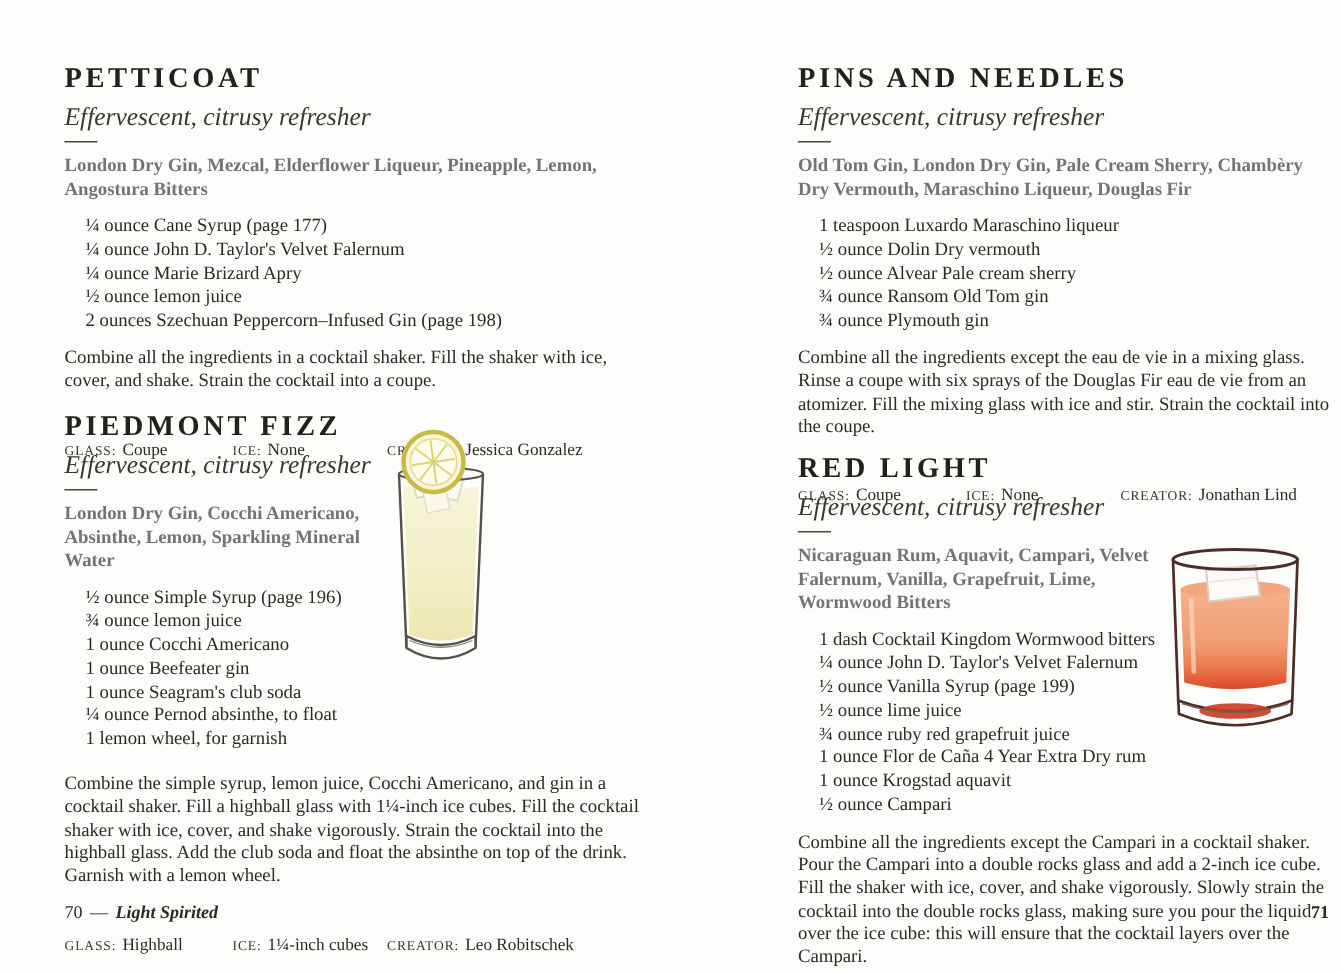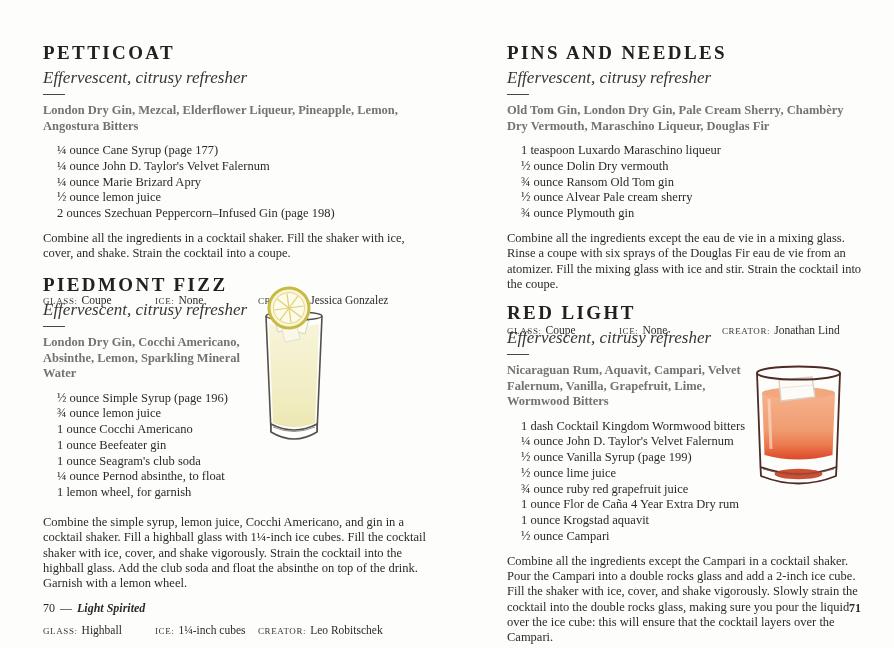--- a/index.html
+++ b/index.html
@@ -7,21 +7,21 @@
     width:894px;height:648px;
     background:#fdfdfc;
     font-family:"Liberation Serif","DejaVu Serif",serif;
     color:#2d2a26;
     position:relative;
     overflow:hidden;
     -webkit-font-smoothing:antialiased;
   }
   .page{position:absolute;top:0;height:648px;}
   #page-left{left:43px;width:392px;}
-  #page-right{left:507px;width:358px;}
+  #page-right{left:532px;width:358px;}
   .recipe{position:absolute;left:0;right:0;}
   #r-petticoat{top:42px;}
   #r-piedmont{top:274px;}
   #r-pins{top:42px;}
   #r-redlight{top:302px;}
 
   .recipe-title{
     font-size:19px;font-weight:bold;letter-spacing:2.4px;
     margin:0 0 4px 0;color:#24211d;
   }
@@ -162,22 +162,22 @@
 <div class="page" id="page-right">
 
   <section class="recipe" id="r-pins">
     <h2 class="recipe-title">PINS AND NEEDLES</h2>
     <p class="recipe-subtitle">Effervescent, citrusy refresher</p>
     <hr class="rule">
     <p class="summary">Old Tom Gin, London Dry Gin, Pale Cream Sherry, Chambèry Dry Vermouth, Maraschino Liqueur, Douglas Fir</p>
     <ul class="ingredients">
       <li>1 teaspoon Luxardo Maraschino liqueur</li>
       <li>½ ounce Dolin Dry vermouth</li>
+      <li>½ ounce Alvear Pale cream sherry</li>
       <li>¾ ounce Ransom Old Tom gin</li>
-      <li>½ ounce Alvear Pale cream sherry</li>
       <li>¾ ounce Plymouth gin</li>
     </ul>
     <p class="instructions">Combine all the ingredients except the eau de vie in a mixing glass. Rinse a coupe with six sprays of the Douglas Fir eau de vie from an atomizer. Fill the mixing glass with ice and stir. Strain the cocktail into the coupe.</p>
     <div class="meta">
       <span class="meta-col c1"><span class="mlabel">GLASS:</span> <span class="mvalue">Coupe</span></span>
       <span class="meta-col c2"><span class="mlabel">ICE:</span> <span class="mvalue">None</span></span>
       <span class="meta-col c3"><span class="mlabel">CREATOR:</span> <span class="mvalue">Jonathan Lind</span></span>
     </div>
   </section>
 

